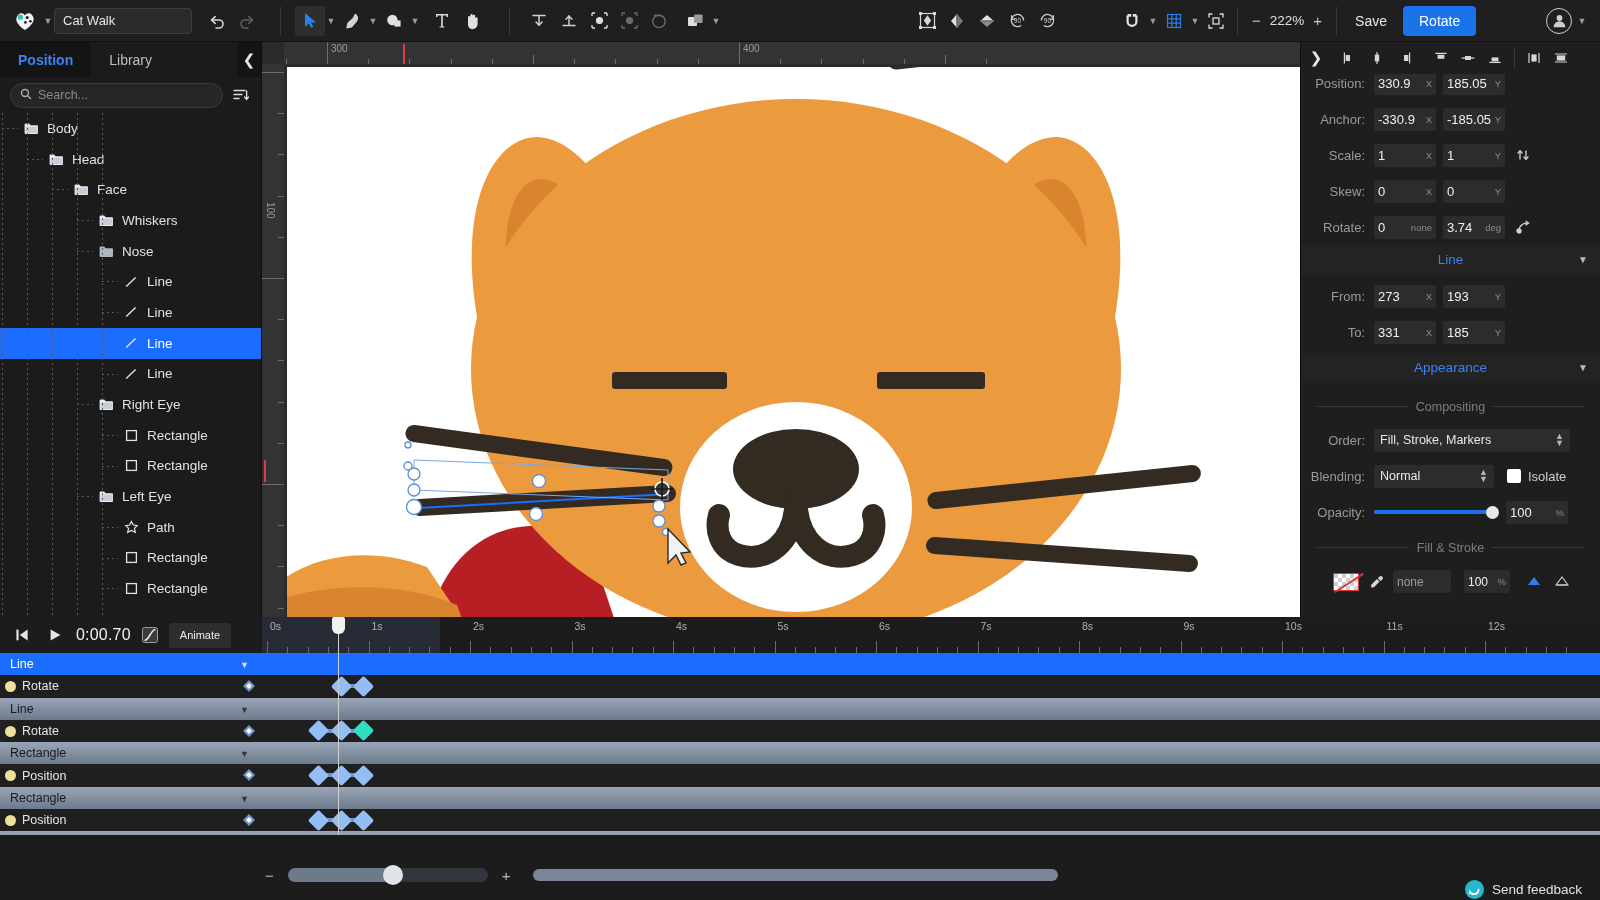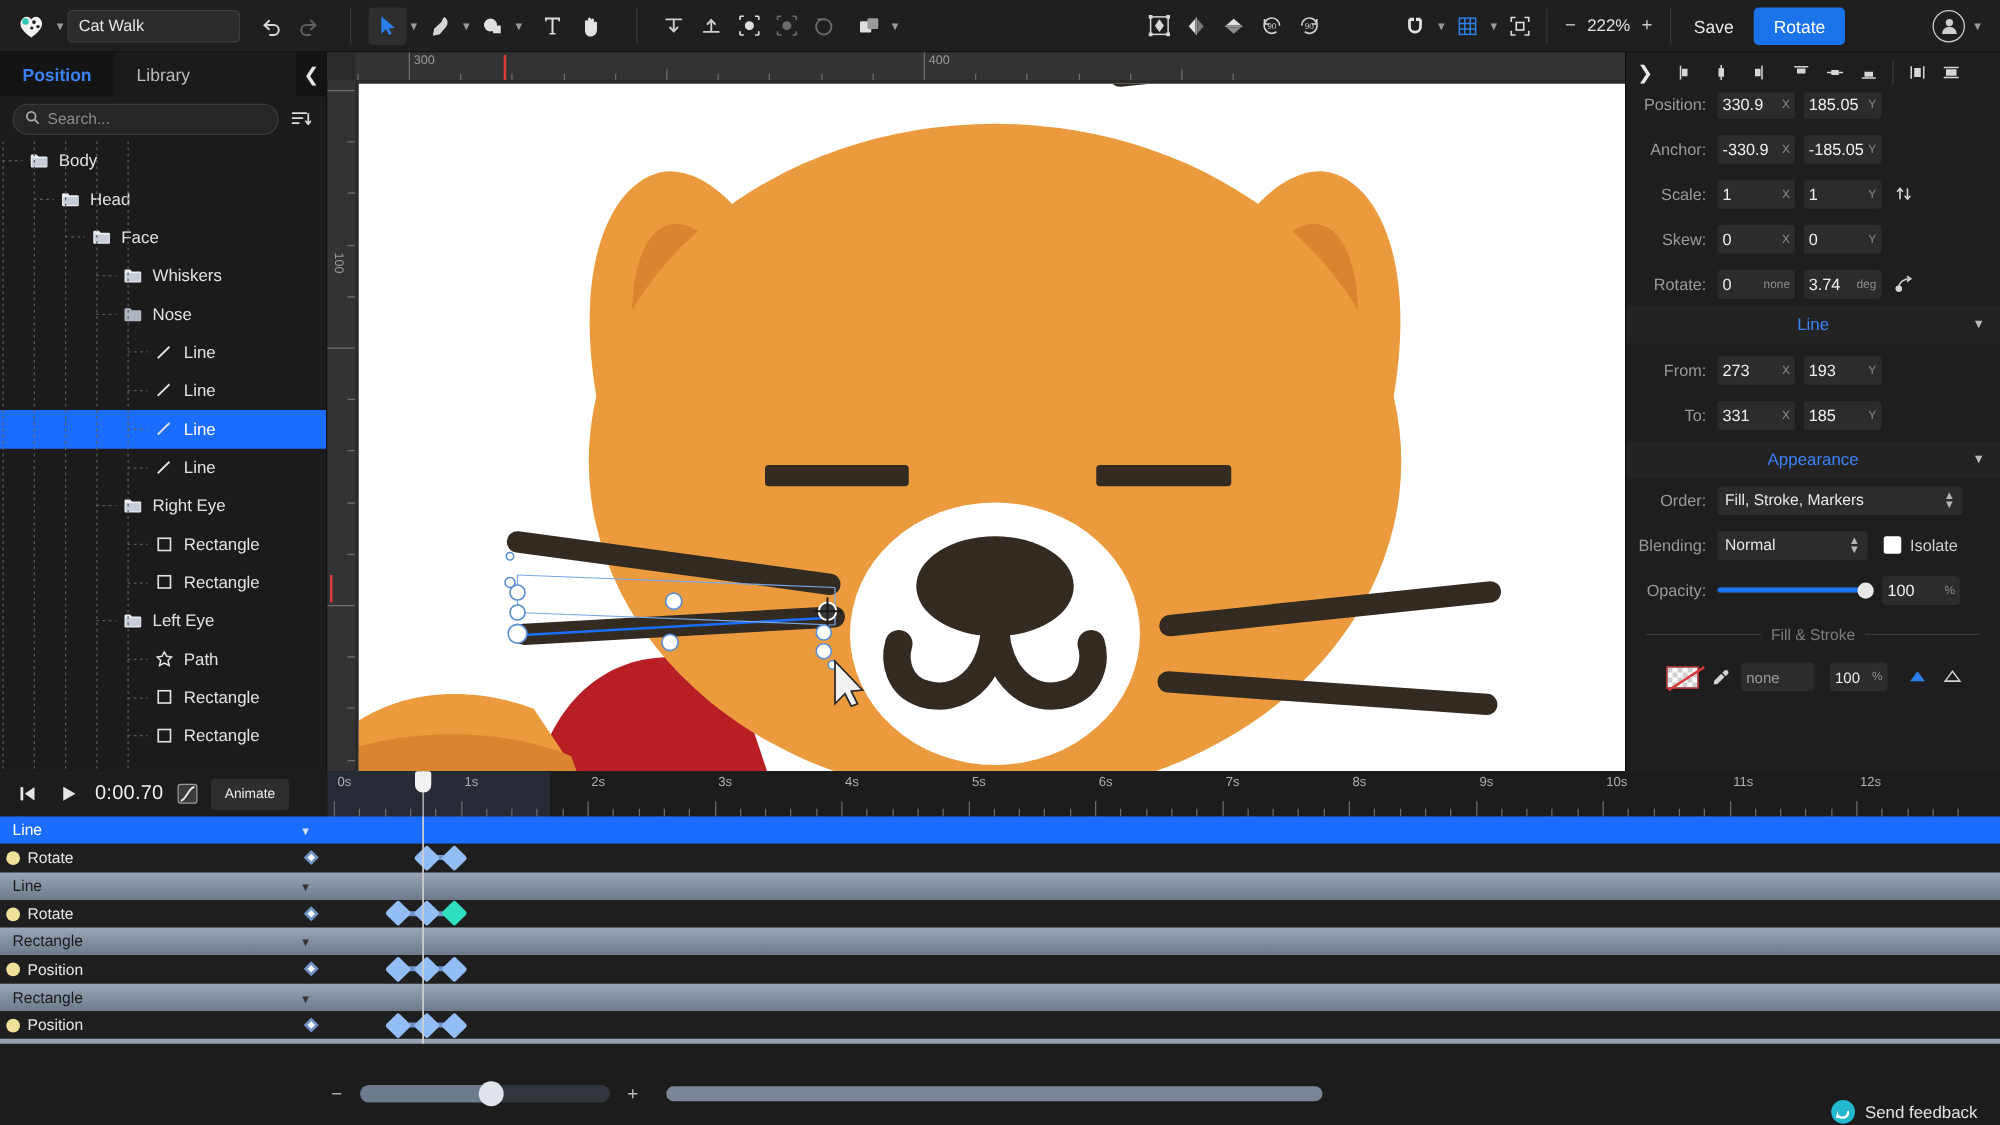--- a/index.html
+++ b/index.html
@@ -818,20 +818,25 @@
           <input value="185" style="">
           <span class="punit">Y</span>
         </div>
       </div>
 
       <div class="section-hdr" style="margin-top:2px;">
         <span>Appearance</span>
         <span class="chev">▼</span>
       </div>
 
+      <div class="divider-label" style="margin-top:8px;">
+        <span class="ln"></span>
+        <span>Compositing</span>
+        <span class="ln"></span>
+      </div>
 
       <div class="prow">
         <div class="plabel">Order:</div>
         <div class="select" style="width:196px;">
           <span>Fill, Stroke, Markers</span>
           <span class="sp">▲<br>▼</span>
         </div>
       </div>
 
       <div class="prow">

